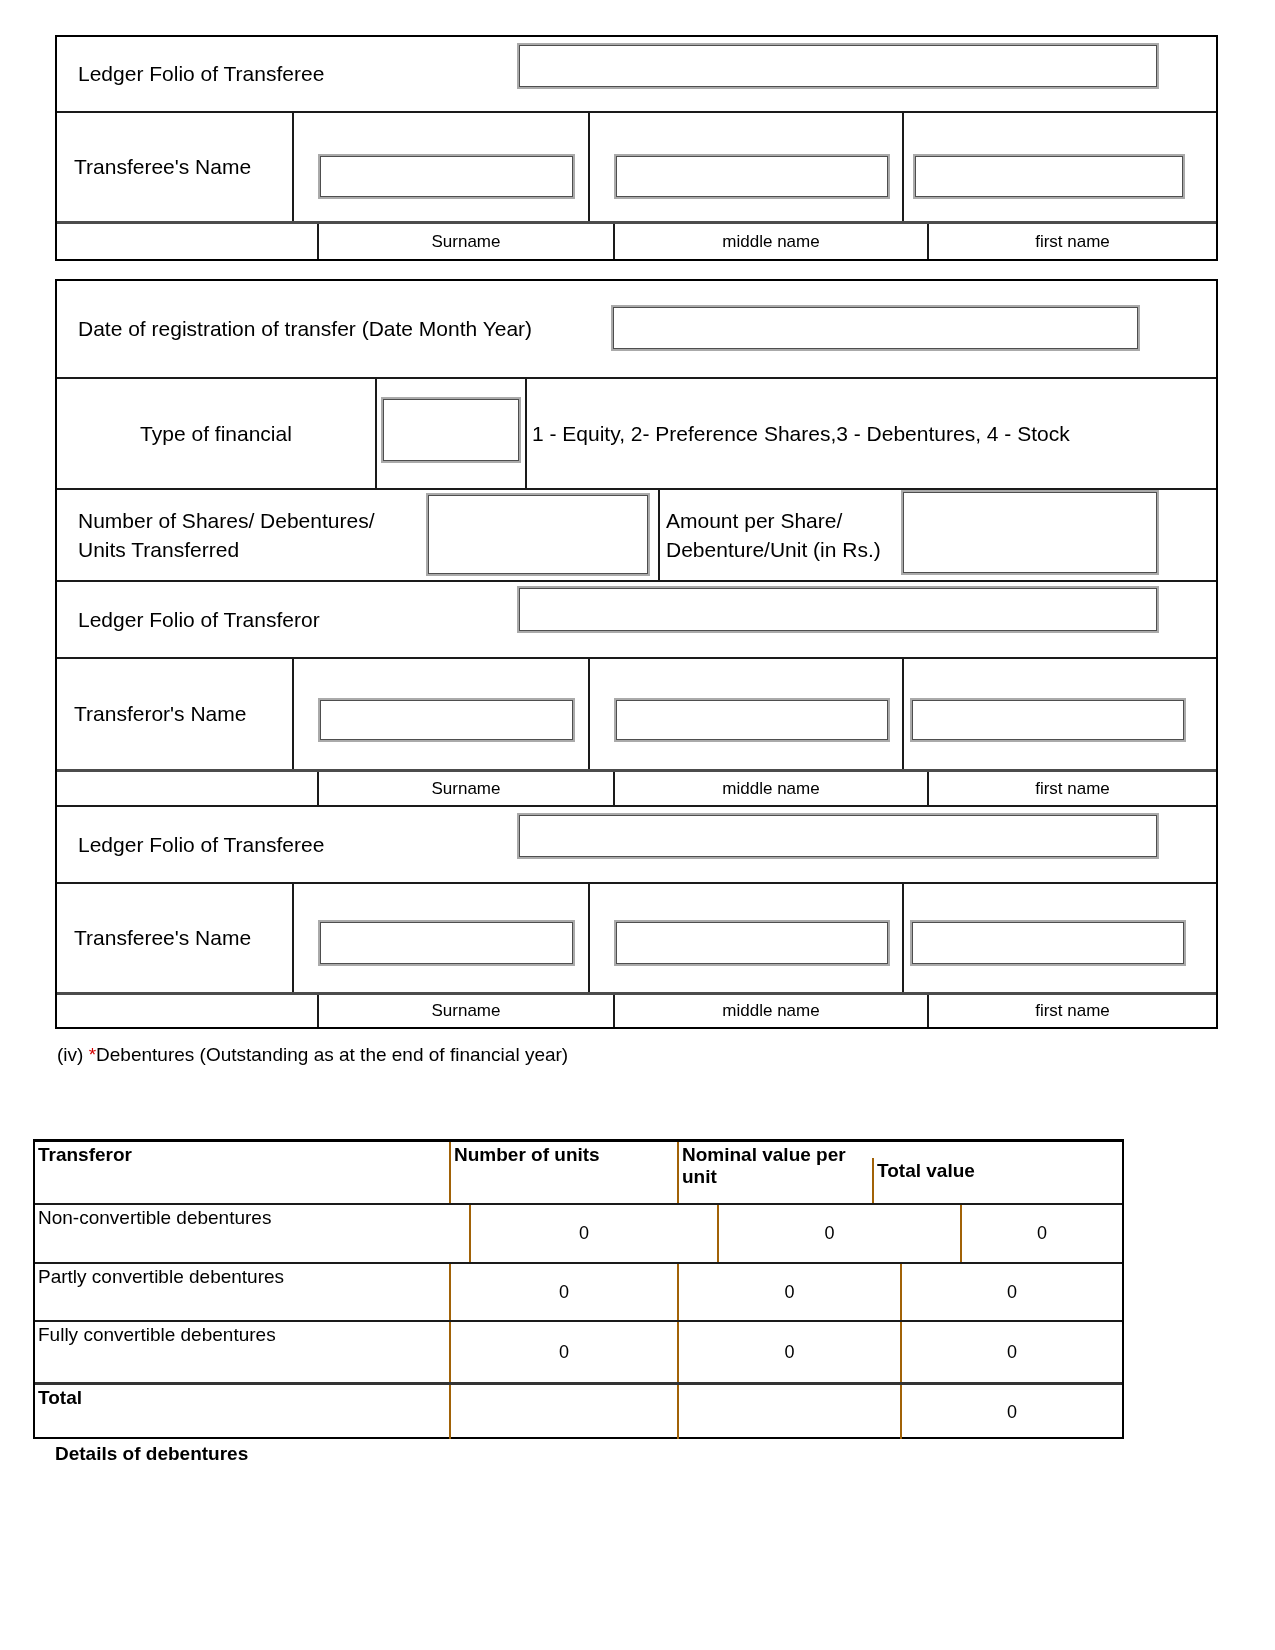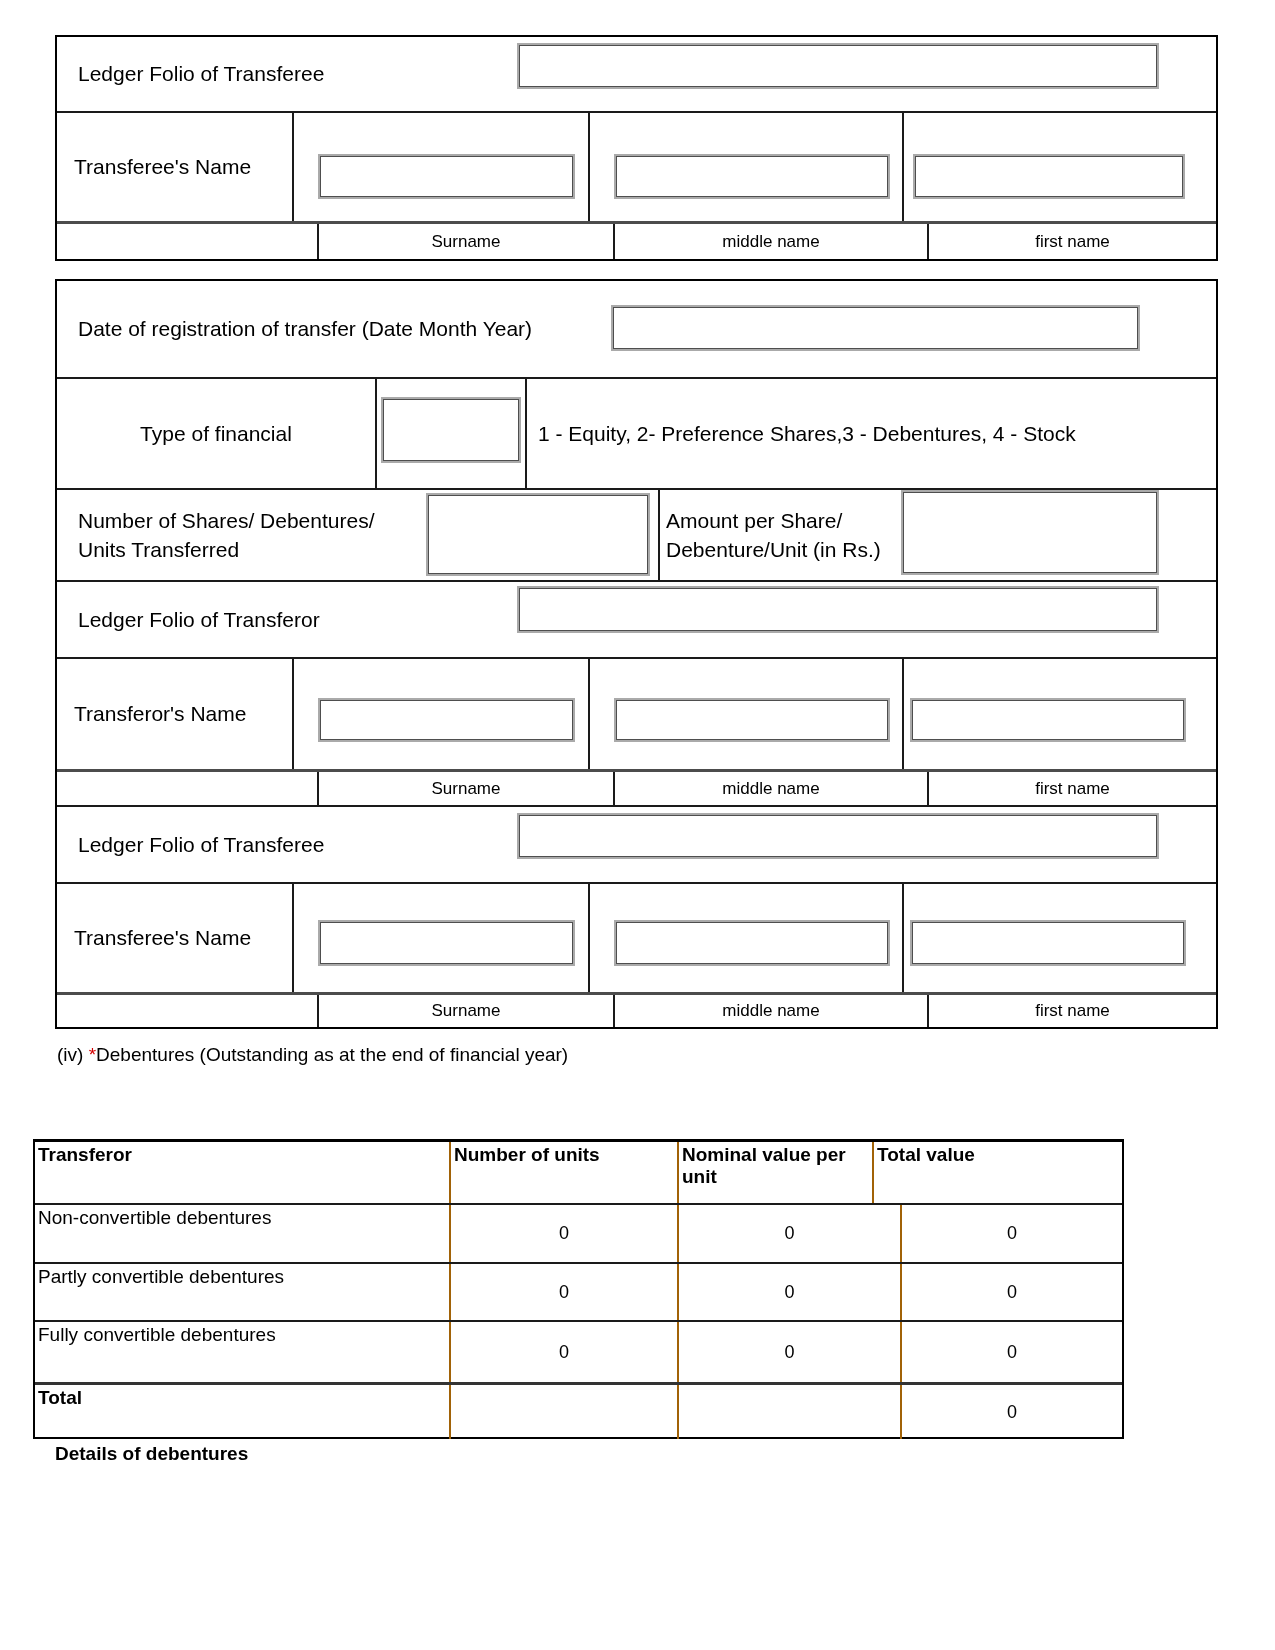--- a/index.html
+++ b/index.html
@@ -75,21 +75,21 @@
     <div class="row" style="height:96px;">
       <span class="lbl pad">Date of registration of transfer (Date Month Year)</span>
     </div>
 
     <div class="row sep" style="height:111px;">
       <div class="cell center" style="width:318px;">
         <span class="lbl">Type of financial</span>
       </div>
       <div class="cell vline" style="width:150px;"></div>
       <div class="cell vline" style="flex:1;">
-        <span class="lbl" style="padding-left:11px;">1  - Equity, 2- Preference Shares,3  - Debentures, 4 - Stock</span>
+        <span class="lbl" style="padding-left:5px;">1  - Equity, 2- Preference Shares,3  - Debentures, 4 - Stock</span>
       </div>
     </div>
 
     <div class="row sep" style="height:92px;">
       <div class="cell" style="width:601px;">
         <div class="twoline pad">
           <div>Number of Shares/ Debentures/</div>
           <div>Units Transferred</div>
         </div>
       </div>
@@ -173,24 +173,24 @@
   <div class="heading" style="left:57px;top:1044px;">
     <span>(iv) </span><span class="star">*</span><span>Debentures (Outstanding as at the end of financial year)</span>
   </div>
 
   <div class="dtable" style="left:33px;top:1139px;width:1091px;height:300px;">
 
     <div class="trow" style="height:61px;">
       <div class="tcell th" style="width:414px;">Transferor</div>
       <div class="tcell th v" style="width:228px;">Number of units</div>
       <div class="tcell th v" style="width:195px;"><span style="display:inline-block;max-width:178px;">Nominal value per unit</span></div>
-      <div class="tcell th v" style="flex:1;">Total value</div>
-    </div>
-
-    <div class="trow line" style="height:59px;">
+      <div class="tcell th v" style="flex:1;margin-top:16px;">Total value</div>
+    </div>
+
+    <div class="trow line" style="height:59px;gap:20px;">
       <div class="tcell" style="width:414px;">Non-convertible debentures</div>
       <div class="tcell v val" style="width:228px;">0</div>
       <div class="tcell v val" style="width:223px;">0</div>
       <div class="tcell v val" style="flex:1;">0</div>
     </div>
 
     <div class="trow line" style="height:58px;">
       <div class="tcell" style="width:414px;">Partly convertible debentures</div>
       <div class="tcell v val" style="width:228px;">0</div>
       <div class="tcell v val" style="width:223px;">0</div>

